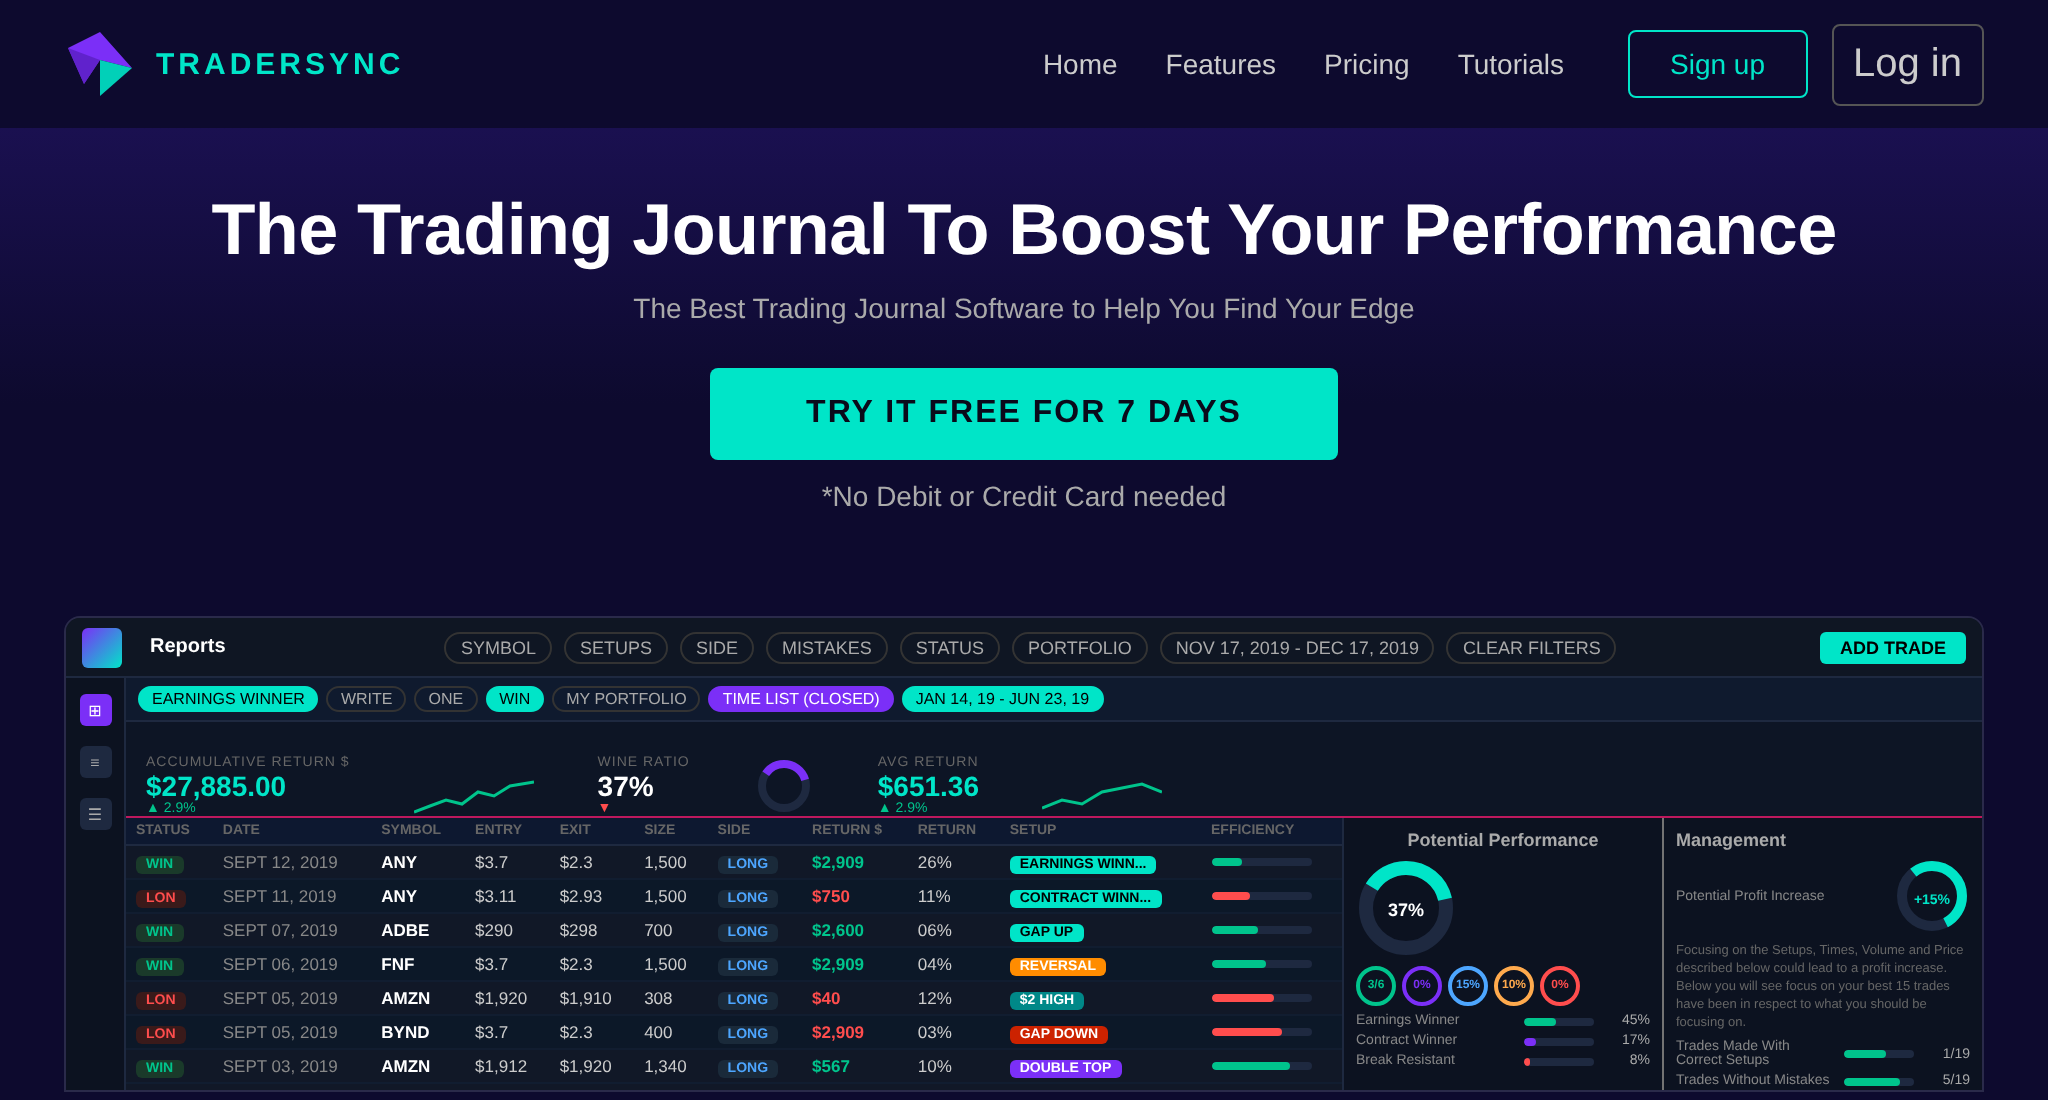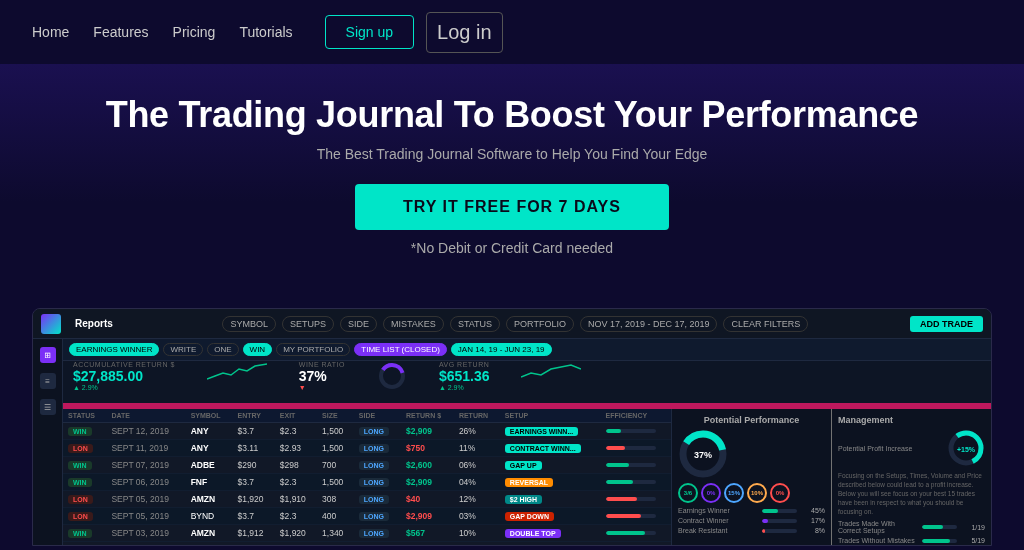--- a/index.html
+++ b/index.html
@@ -220,24 +220,24 @@
       color: #aaa;
     }
     .db-filter-chip.green { background: #00e5c8; color: #000; border-color: #00e5c8; }
     .db-filter-chip.purple { background: #7b2ff7; color: #fff; border-color: #7b2ff7; }
 
     
     .db-stats {
       background: #0d1525;
       height: 48px;
       display: flex;
-      align-items: flex-start;
+      align-items: flex-end;
       padding: 0 10px;
       gap: 32px;
-      border-bottom: 6px solid #be185d;
+      border-bottom: 1px solid #be185d;
     }
     .db-stat {
       display: flex;
       flex-direction: column;
     }
     .db-stat-label {
       font-size: 7px;
       color: #666;
       text-transform: uppercase;
       letter-spacing: 0.5px;
@@ -350,20 +350,30 @@
       font-size: 7px;
       color: #aaa;
       width: 24px;
       text-align: right;
     }
   </style>
 </head>
 <body>
 
 <nav>
+  <div class="logo-area">
+    <svg class="logo-icon" viewBox="0 0 36 36">
+      <polygon points="18,2 34,20 18,16 10,28 2,10" fill="#7b2ff7"></polygon>
+      <polygon points="18,16 34,20 18,34" fill="#00e5c8" opacity="0.9"></polygon>
+      <polygon points="2,10 18,16 10,28" fill="#5a1fc0" opacity="0.8"></polygon>
+    </svg>
+    <span class="logo-text">
+      <span>TRADER</span><span style="color:#00e5c8">SYNC</span>
+    </span>
+  </div>
   <div class="nav-links">
     <a class="nav-link">Home</a>
     <a class="nav-link">Features</a>
     <a class="nav-link">Pricing</a>
     <a class="nav-link">Tutorials</a>
   </div>
   <button class="btn-signup">Sign up</button>
   <button class="btn-login">Log in</button>
 </nav>
 
@@ -544,21 +554,21 @@
     <td><span class="db-tag teal">$2 HIGH</span></td>
     <td>
       <div style="width:50px;height:4px;background:#1e2940;border-radius:2px;overflow:hidden;">
         <div style="width:62%;height:100%;background:#ff4d4d;border-radius:2px;"></div>
       </div>
     </td>
   </tr>
                 <tr>
     <td><span class="db-badge loss">LON</span></td>
     <td style="color:#888">SEPT 05, 2019</td>
-    <td style="color:#fff;font-weight:400">BYND</td>
+    <td style="color:#fff;font-weight:700">BYND</td>
     <td>$3.7</td>
     <td>$2.3</td>
     <td>400</td>
     <td><span class="db-badge long">LONG</span></td>
     <td style="color:#ff4d4d;font-weight:700">$2,909</td>
     <td>03%</td>
     <td><span class="db-tag red">GAP DOWN</span></td>
     <td>
       <div style="width:50px;height:4px;background:#1e2940;border-radius:2px;overflow:hidden;">
         <div style="width:70%;height:100%;background:#ff4d4d;border-radius:2px;"></div>

